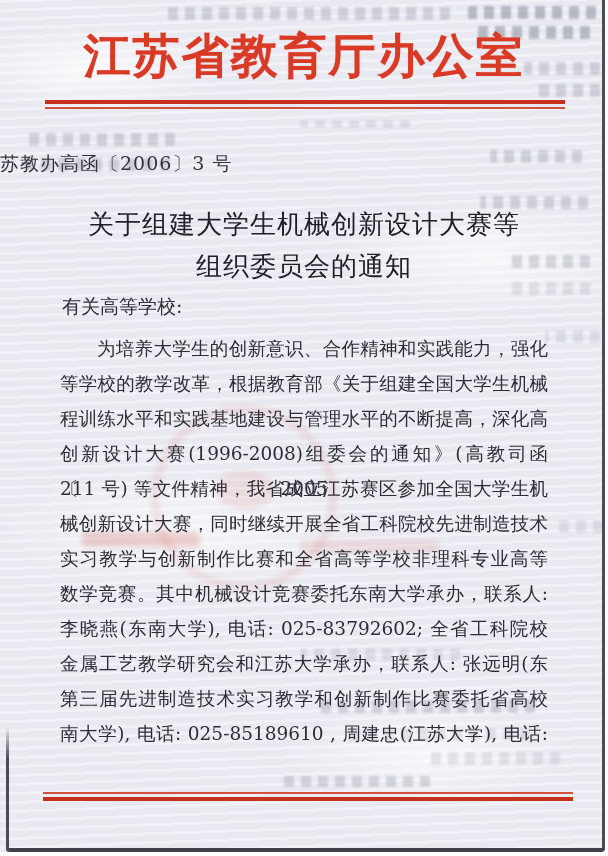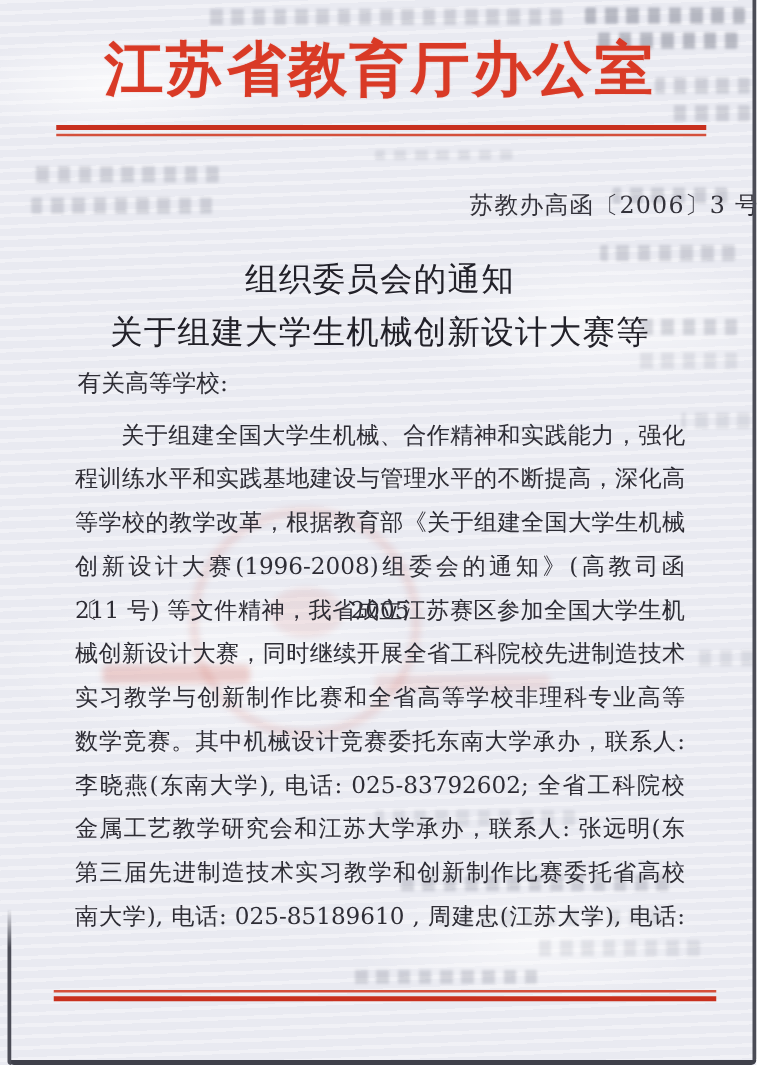--- a/index.html
+++ b/index.html
@@ -32,21 +32,21 @@
   }
   .rule{position:absolute;left:45px;width:520px;}
   .rule .thick{position:absolute;top:0;left:0;right:0;height:4px;background:#c8301e;}
   .rule .thin{position:absolute;top:7px;left:0;right:0;height:2px;background:#d4503c;}
   .rule.header-rule{top:100px;}
   .rule.footer-rule{top:792px;left:43px;width:530px;}
   .rule.footer-rule .thin{top:0;}
   .rule.footer-rule .thick{top:5px;}
 
   .doc-number{
-    position:absolute;top:151px;left:0;width:608px;text-align:right;
+    position:absolute;top:151px;left:0;width:608px;text-align:left;
     font-size:19px;color:#33323a;letter-spacing:1px;
   }
   .title{
     position:absolute;top:203px;left:0;width:608px;text-align:center;
     font-size:26px;line-height:42px;color:#222129;letter-spacing:1px;
   }
   .salutation{
     position:absolute;top:294px;left:62px;
     font-size:19px;color:#2e2d35;
   }
@@ -109,30 +109,30 @@
   <div class="letterhead">江苏省教育厅办公室</div>
 
   <div class="rule header-rule">
     <div class="thick"></div>
     <div class="thin"></div>
   </div>
 
   <div class="doc-number">苏教办高函〔2006〕3 号</div>
 
   <div class="title">
+    <div>关于组建大学生机械创新设计大赛等</div>
     <div>组织委员会的通知</div>
-    <div>关于组建大学生机械创新设计大赛等</div>
   </div>
 
   <div class="salutation">有关高等学校:</div>
 
   <div class="body-block">
-      <div class="body-line">关于组建全国大学生机械、合作精神和实践能力，强化</div>
+      <div class="body-line">为培养大学生的创新意识、合作精神和实践能力，强化</div>
+      <div class="body-line">等学校的教学改革，根据教育部《关于组建全国大学生机械</div>
       <div class="body-line">程训练水平和实践基地建设与管理水平的不断提高，深化高</div>
-      <div class="body-line">等学校的教学改革，根据教育部《关于组建全国大学生机械</div>
       <div class="body-line">创新设计大赛(1996-2008)组委会的通知》(高教司函〔2005〕</div>
       <div class="body-line">211 号) 等文件精神，我省成立江苏赛区参加全国大学生机</div>
       <div class="body-line">械创新设计大赛，同时继续开展全省工科院校先进制造技术</div>
       <div class="body-line">实习教学与创新制作比赛和全省高等学校非理科专业高等</div>
       <div class="body-line">数学竞赛。其中机械设计竞赛委托东南大学承办，联系人:</div>
       <div class="body-line">李晓燕(东南大学), 电话: 025-83792602; 全省工科院校</div>
       <div class="body-line">金属工艺教学研究会和江苏大学承办，联系人: 张远明(东</div>
       <div class="body-line">第三届先进制造技术实习教学和创新制作比赛委托省高校</div>
       <div class="body-line">南大学), 电话: 025-85189610 , 周建忠(江苏大学), 电话:</div>
     </div>

